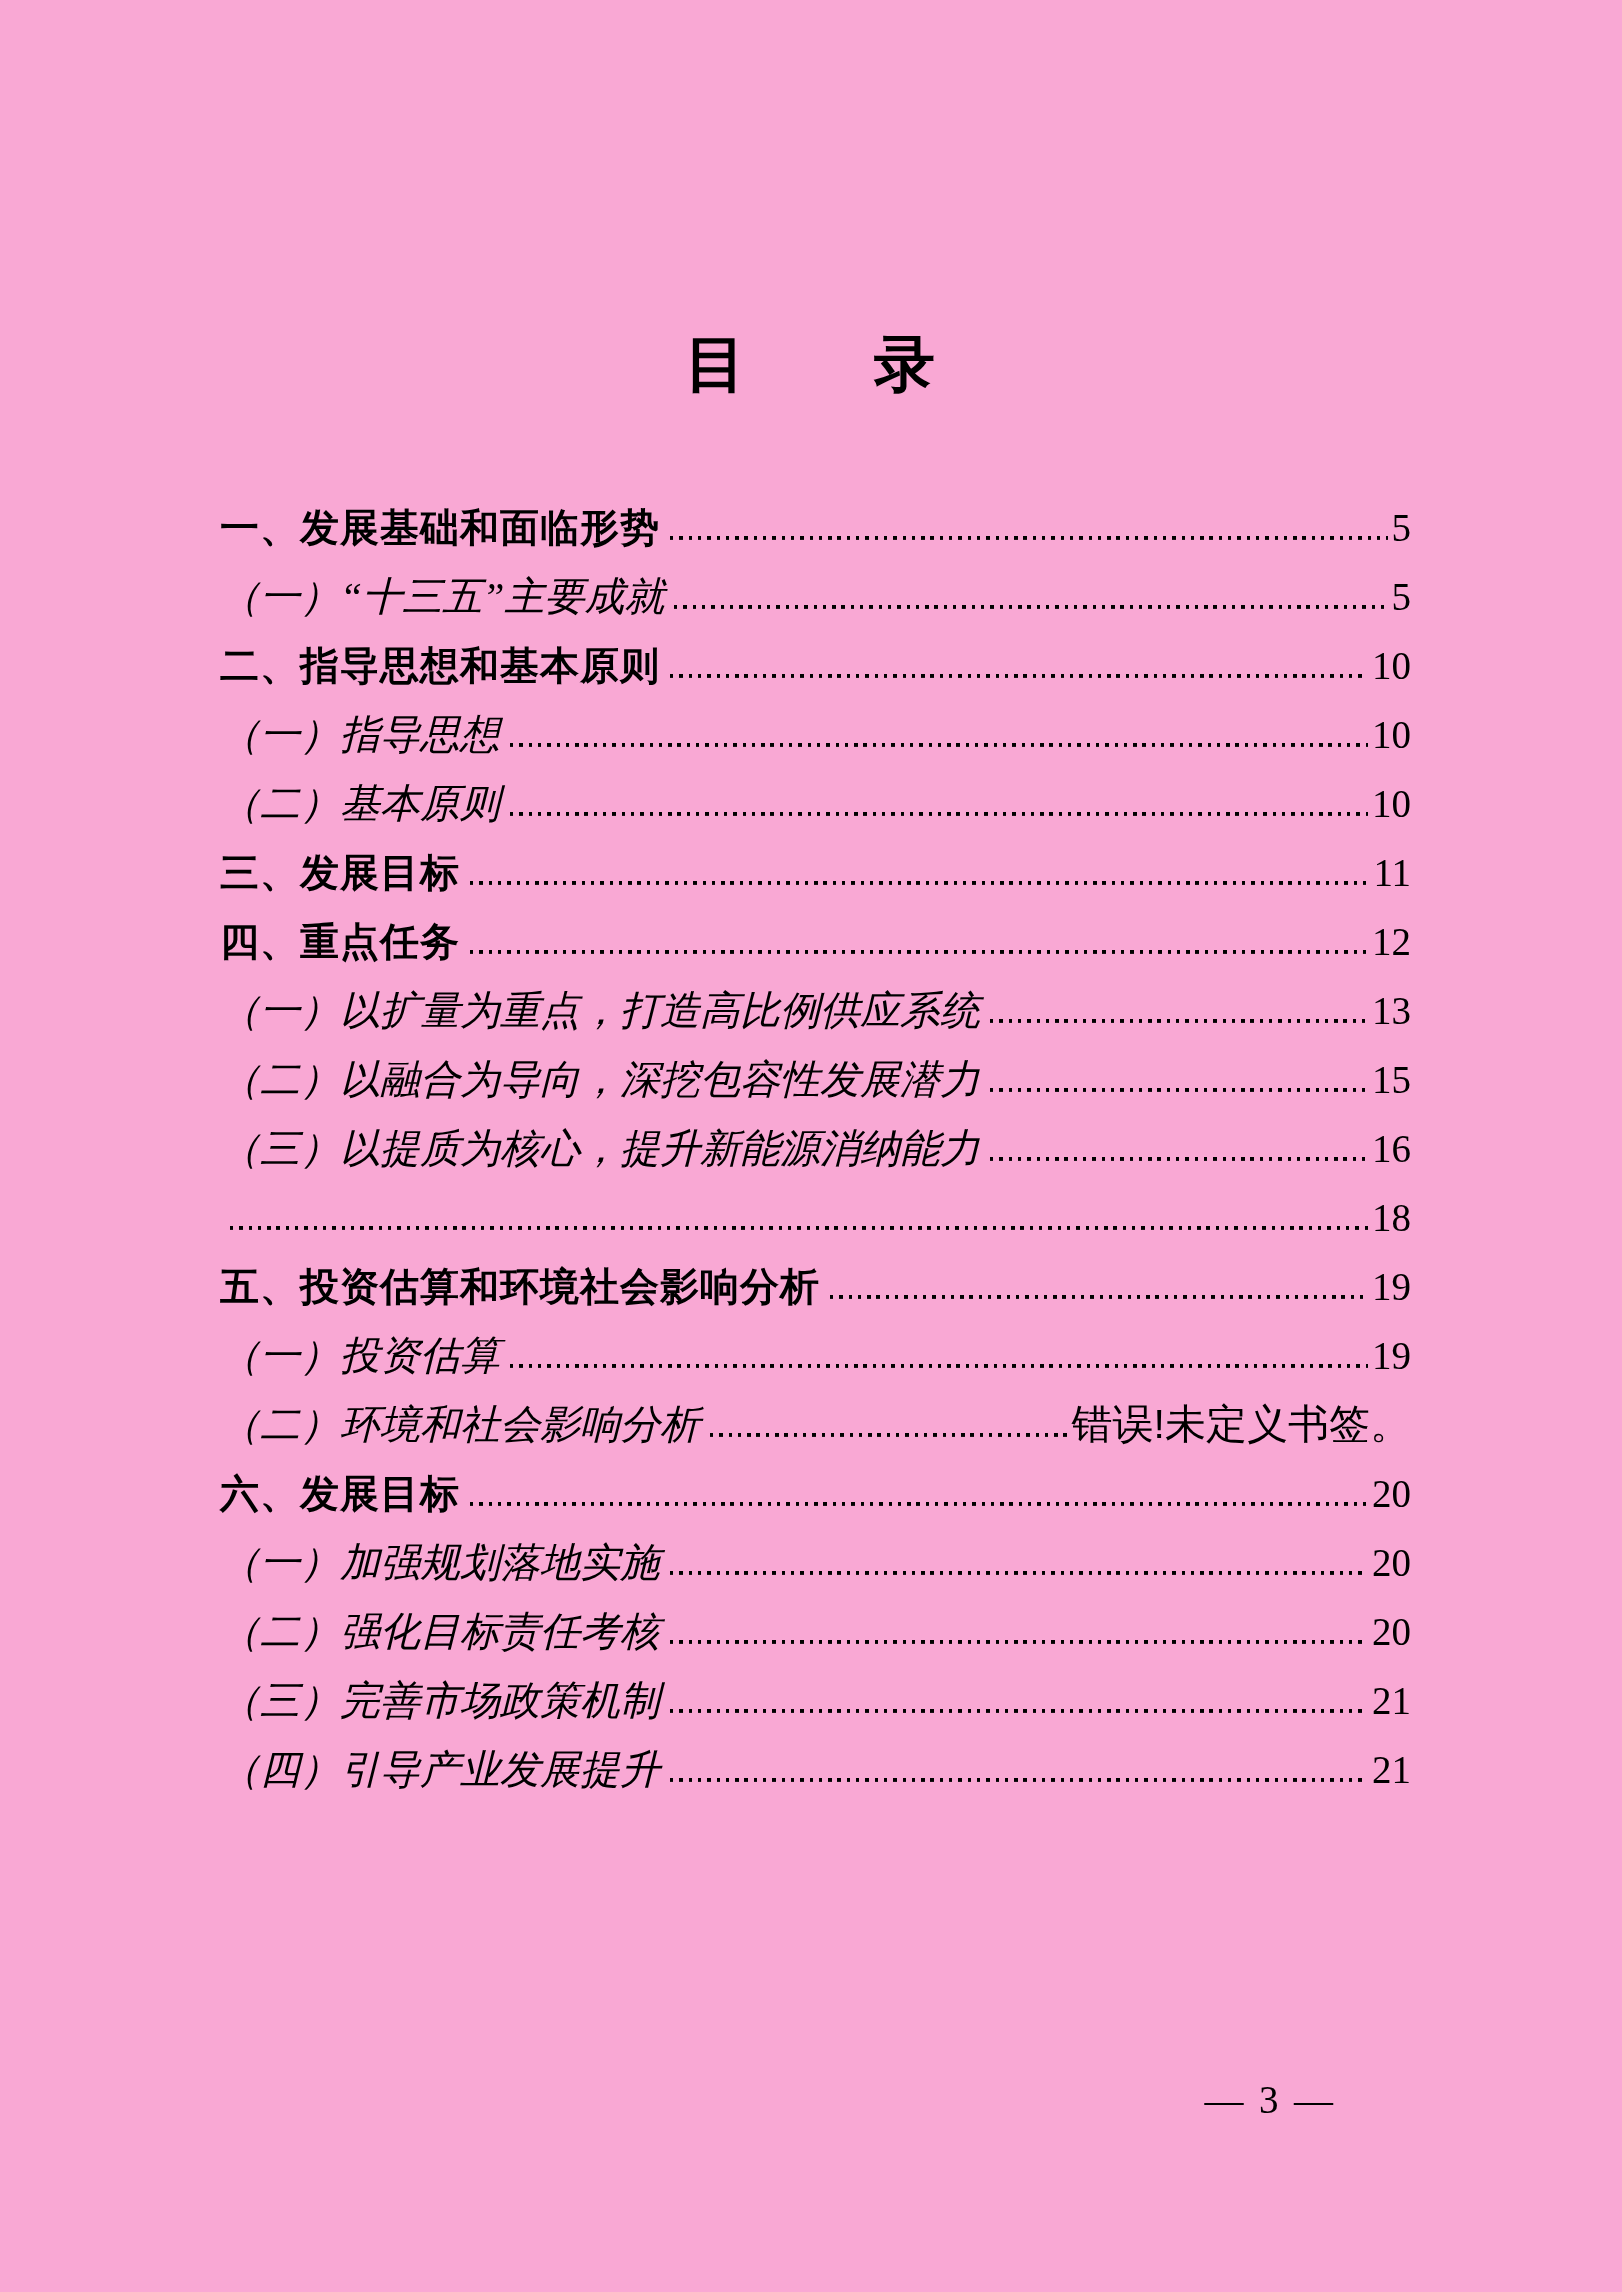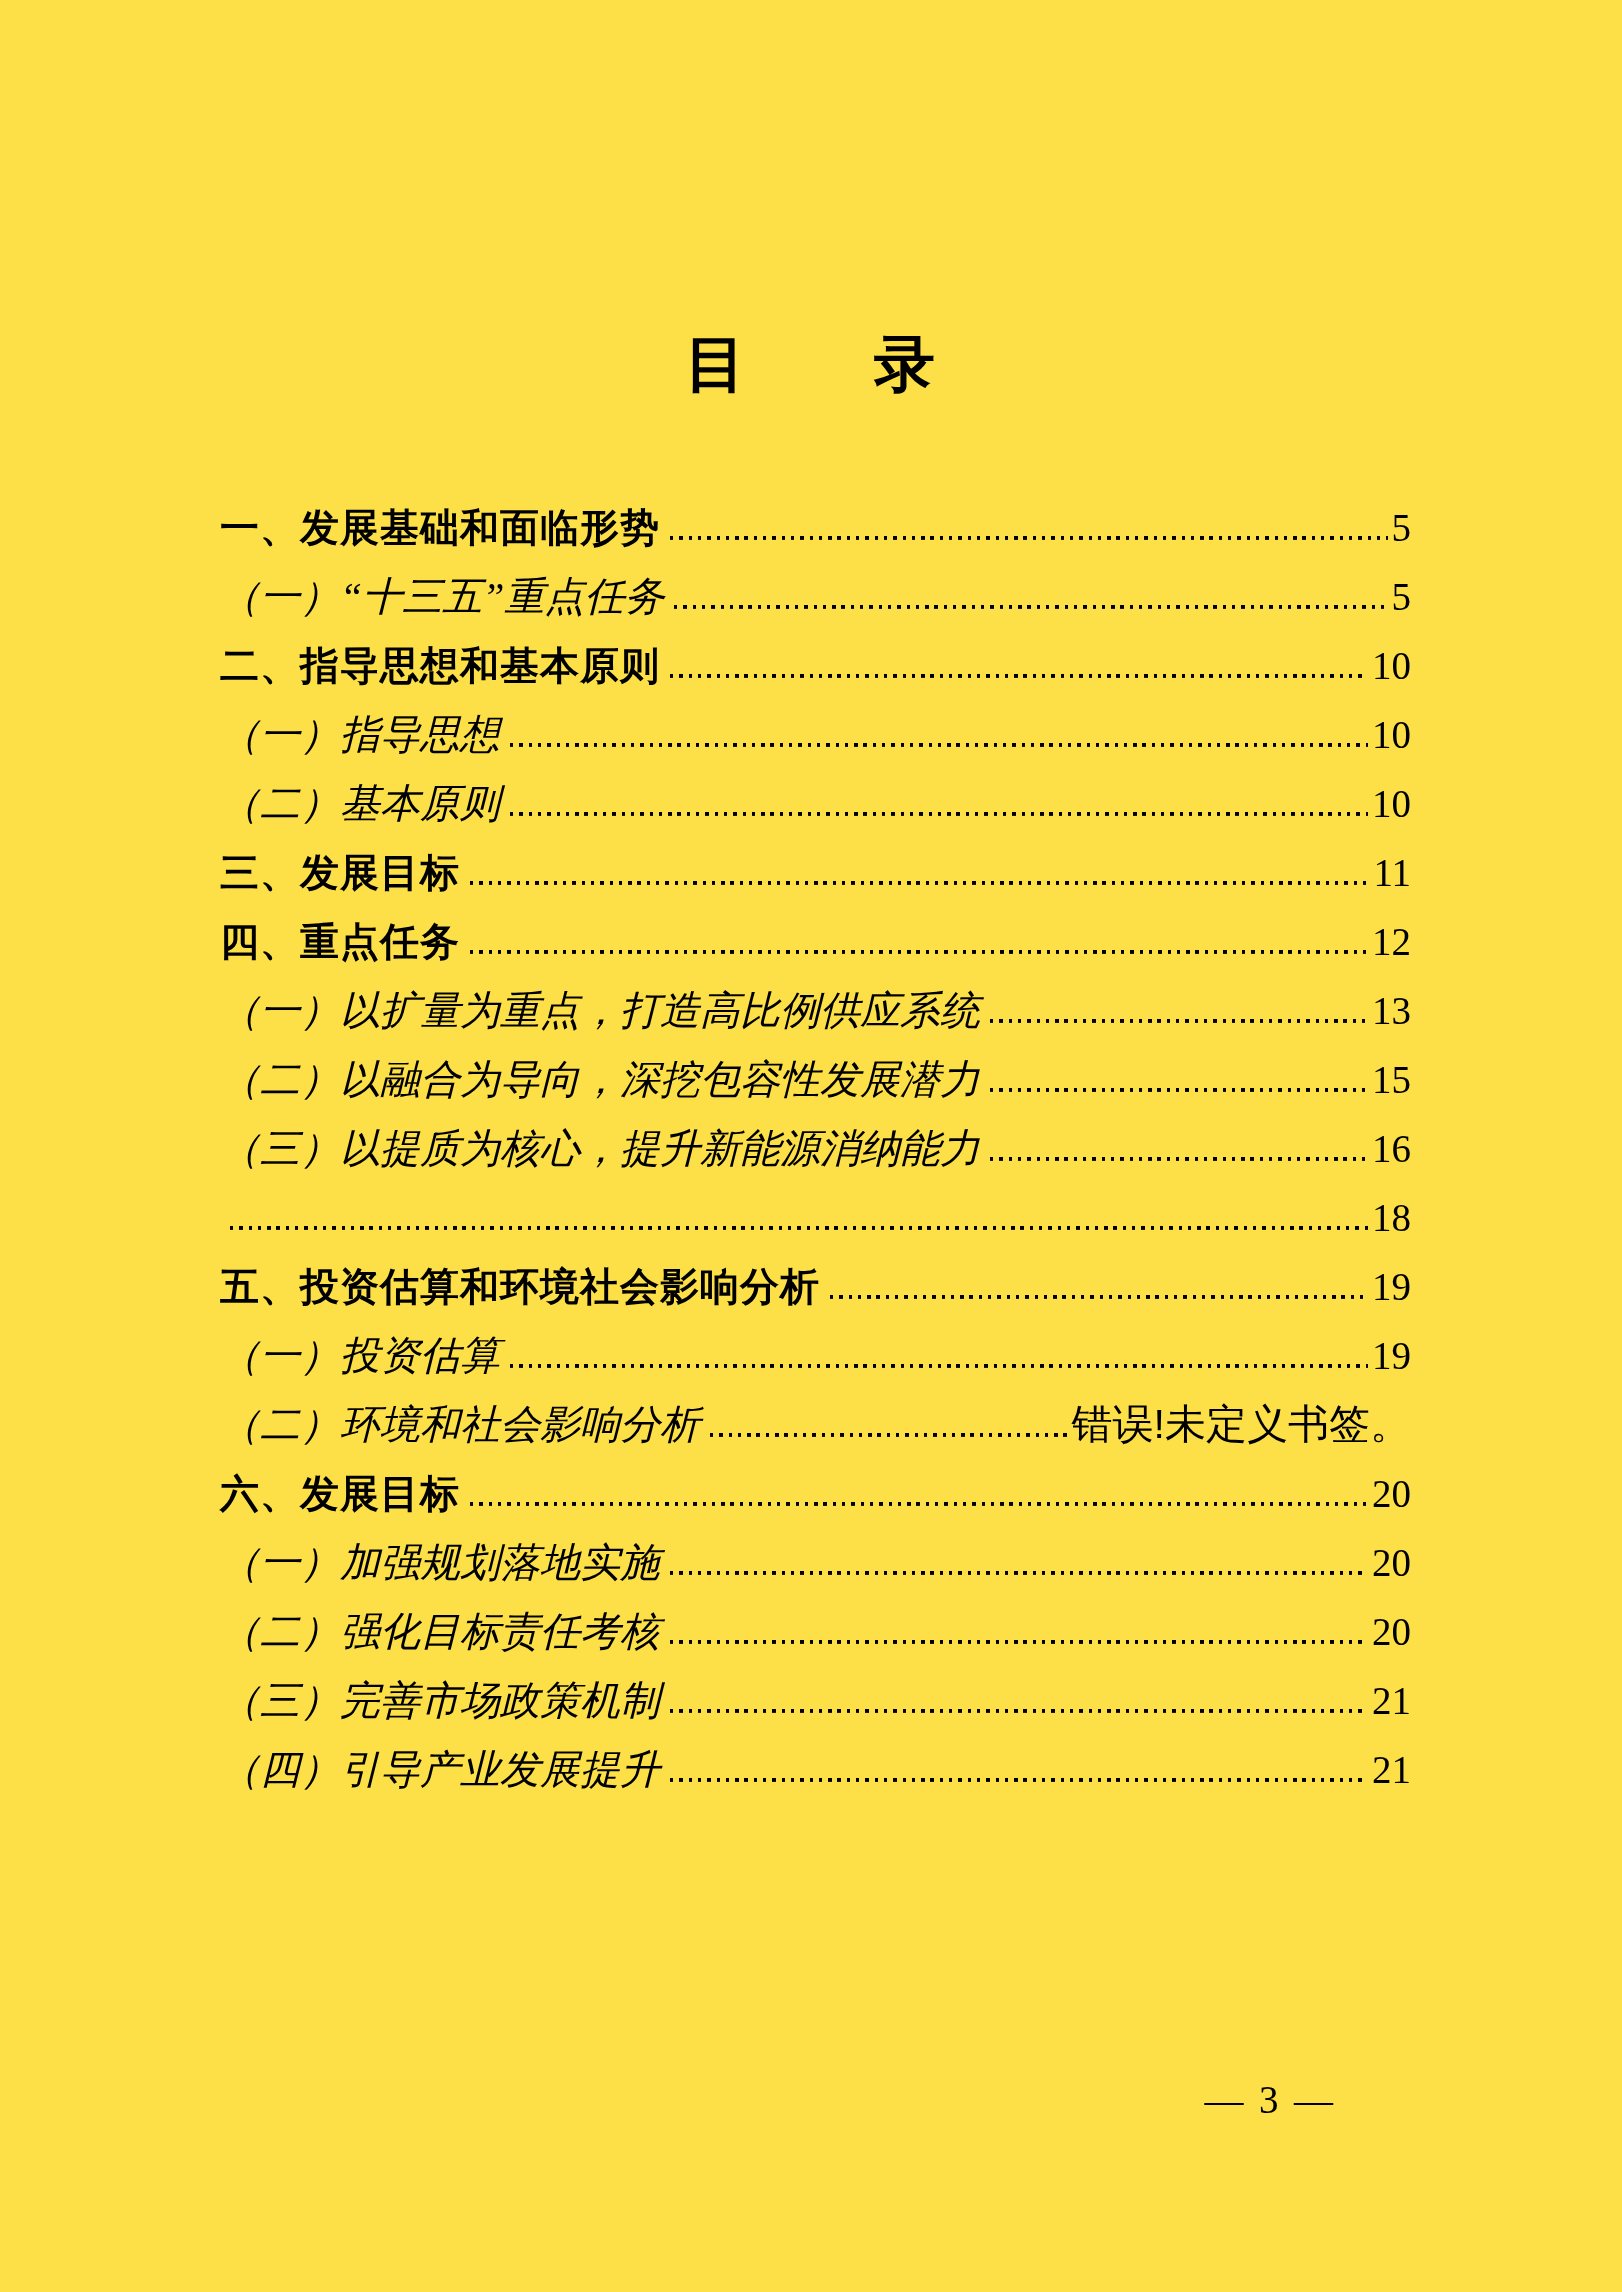--- a/index.html
+++ b/index.html
@@ -5,21 +5,21 @@
   html, body {
     margin: 0;
     padding: 0;
     background: #ffffff;
   }
   .page {
     position: relative;
     width: 1622px;
     height: 2293px;
     margin: 0 auto;
-    background: #fde047;
+    background: #f9a8d4;
     color: #000000;
     overflow: hidden;
   }
   .doc-title {
     position: absolute;
     top: 334px;
     left: 0;
     right: 0;
     text-align: center;
     font-family: "Liberation Serif", serif;
@@ -96,21 +96,21 @@
   <div class="doc-title">目　　录</div>
 
   <div class="toc" id="toc-list">
     <div class="toc-row main">
       <span class="label">一、发展基础和面临形势</span>
       <span class="leader"></span>
       <span class="pagenum">5</span>
     </div>
 
     <div class="toc-row sub">
-      <span class="label">（一）“十三五”重点任务</span>
+      <span class="label">（一）“十三五”主要成就</span>
       <span class="leader"></span>
       <span class="pagenum">5</span>
     </div>
 
 
     <div class="toc-row main">
       <span class="label">二、指导思想和基本原则</span>
       <span class="leader"></span>
       <span class="pagenum">10</span>
     </div>

